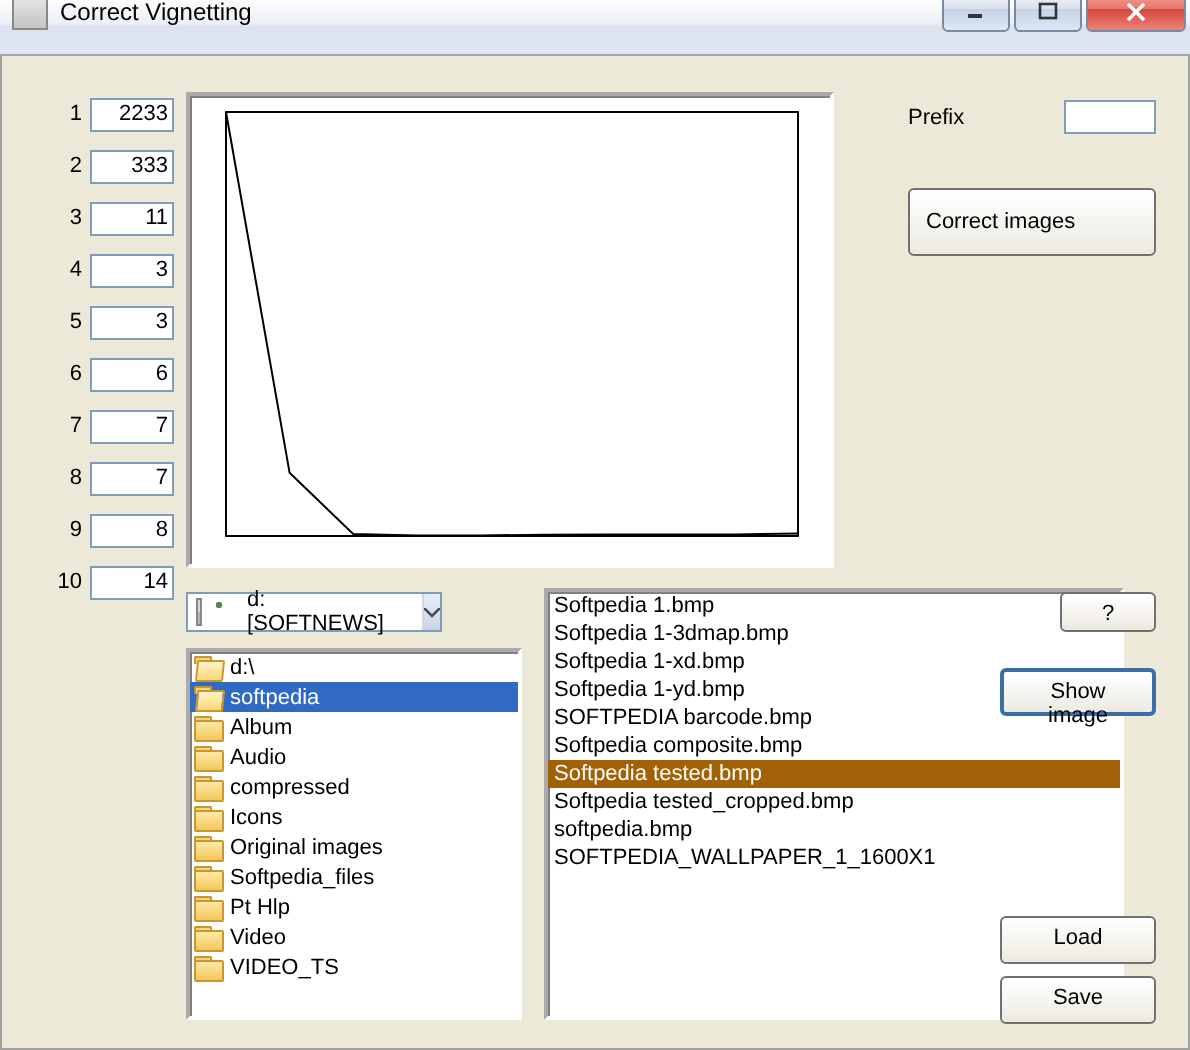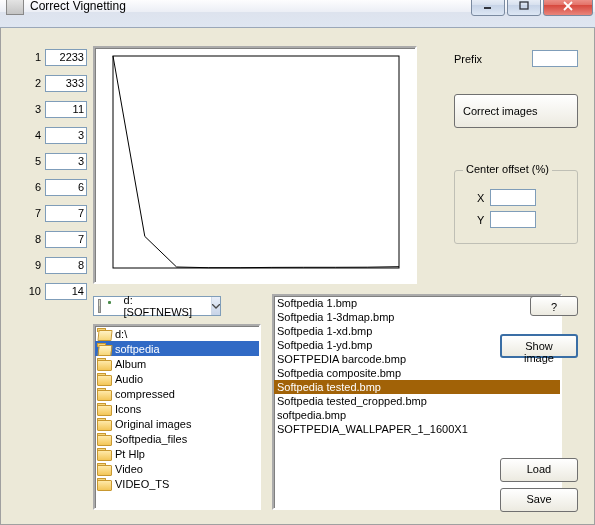--- a/index.html
+++ b/index.html
@@ -435,31 +435,20 @@
 
     <div class="prefix-row">
       <span>Prefix</span>
       <input type="text" value="" style="">
     </div>
 
     <div class="btn btn-correct">
       <span>Correct images</span>
     </div>
 
-    <div class="groupbox">
-      <span class="legend">Center offset (%)</span>
-      <div class="offset-row x">
-        <span>X</span>
-        <input type="text" value="" style="">
-      </div>
-      <div class="offset-row y">
-        <span>Y</span>
-        <input type="text" value="" style="">
-      </div>
-    </div>
 
     <div class="drive-combo">
       <span class="drive-icon"></span>
       <span class="label">d: [SOFTNEWS]</span>
       <span class="drop-arrow">
         <svg width="8" height="5">
             <polyline points="0,0 4,4 8,0" fill="none" stroke="#4a4a4a" stroke-width="1.3"></polyline>
           </svg>
       </span>
     </div>

